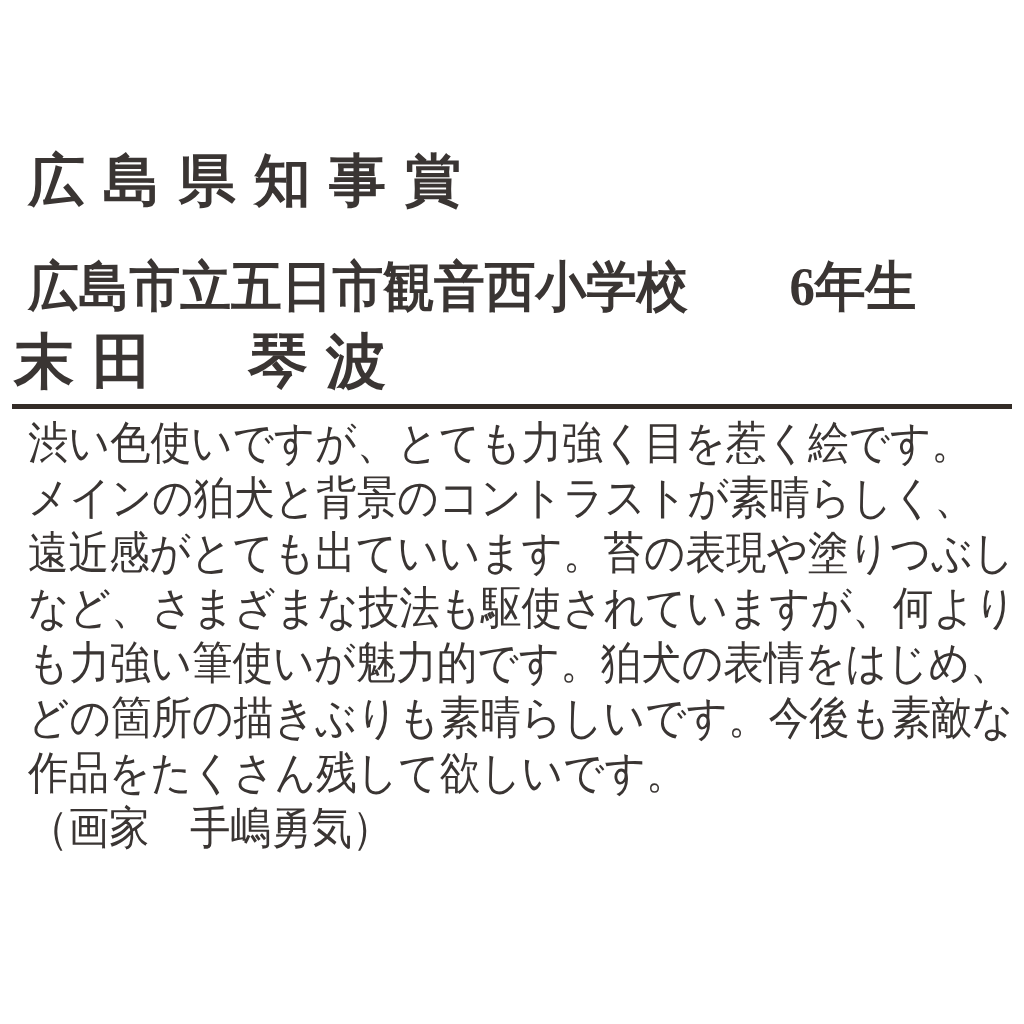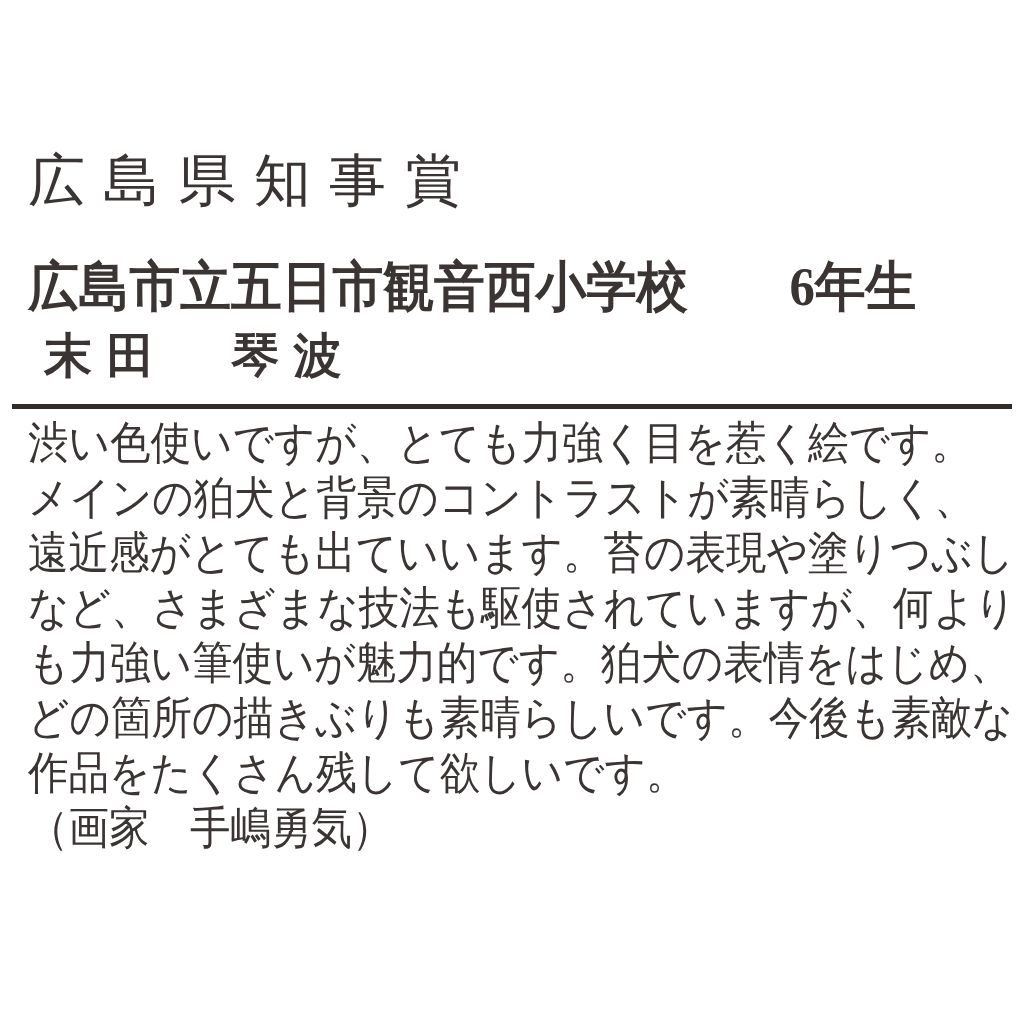--- a/index.html
+++ b/index.html
@@ -12,36 +12,36 @@
     width:1024px;height:1024px;
     background:var(--bg);
     color:var(--text);
     font-family:"Liberation Serif","DejaVu Serif",serif;
     overflow:hidden;
     position:relative;
   }
   .page{position:absolute;inset:0;}
   .award-title{
     position:absolute;top:150px;left:28px;margin:0;
-    font-size:57px;font-weight:400;
+    font-size:57px;font-weight:700;
     letter-spacing:0.32em;
     white-space:nowrap;
     line-height:1.1;
     text-align:right;
   }
   .school-line{
     position:absolute;top:256px;left:28px;
     font-size:54px;font-weight:700;
     white-space:nowrap;
     transform:scaleX(0.94);transform-origin:0 0;
     line-height:1.15;
   }
   .name-line{
-    position:absolute;top:328px;left:44px;
-    font-size:48px;font-weight:700;
+    position:absolute;top:328px;left:14px;
+    font-size:60px;font-weight:700;
     letter-spacing:0.3em;
     white-space:nowrap;
     line-height:1.15;
   }
   .rule{
     position:absolute;top:404px;left:12px;
     width:1000px;height:5px;
     background:var(--rule);
     border:none;margin:0;
   }

